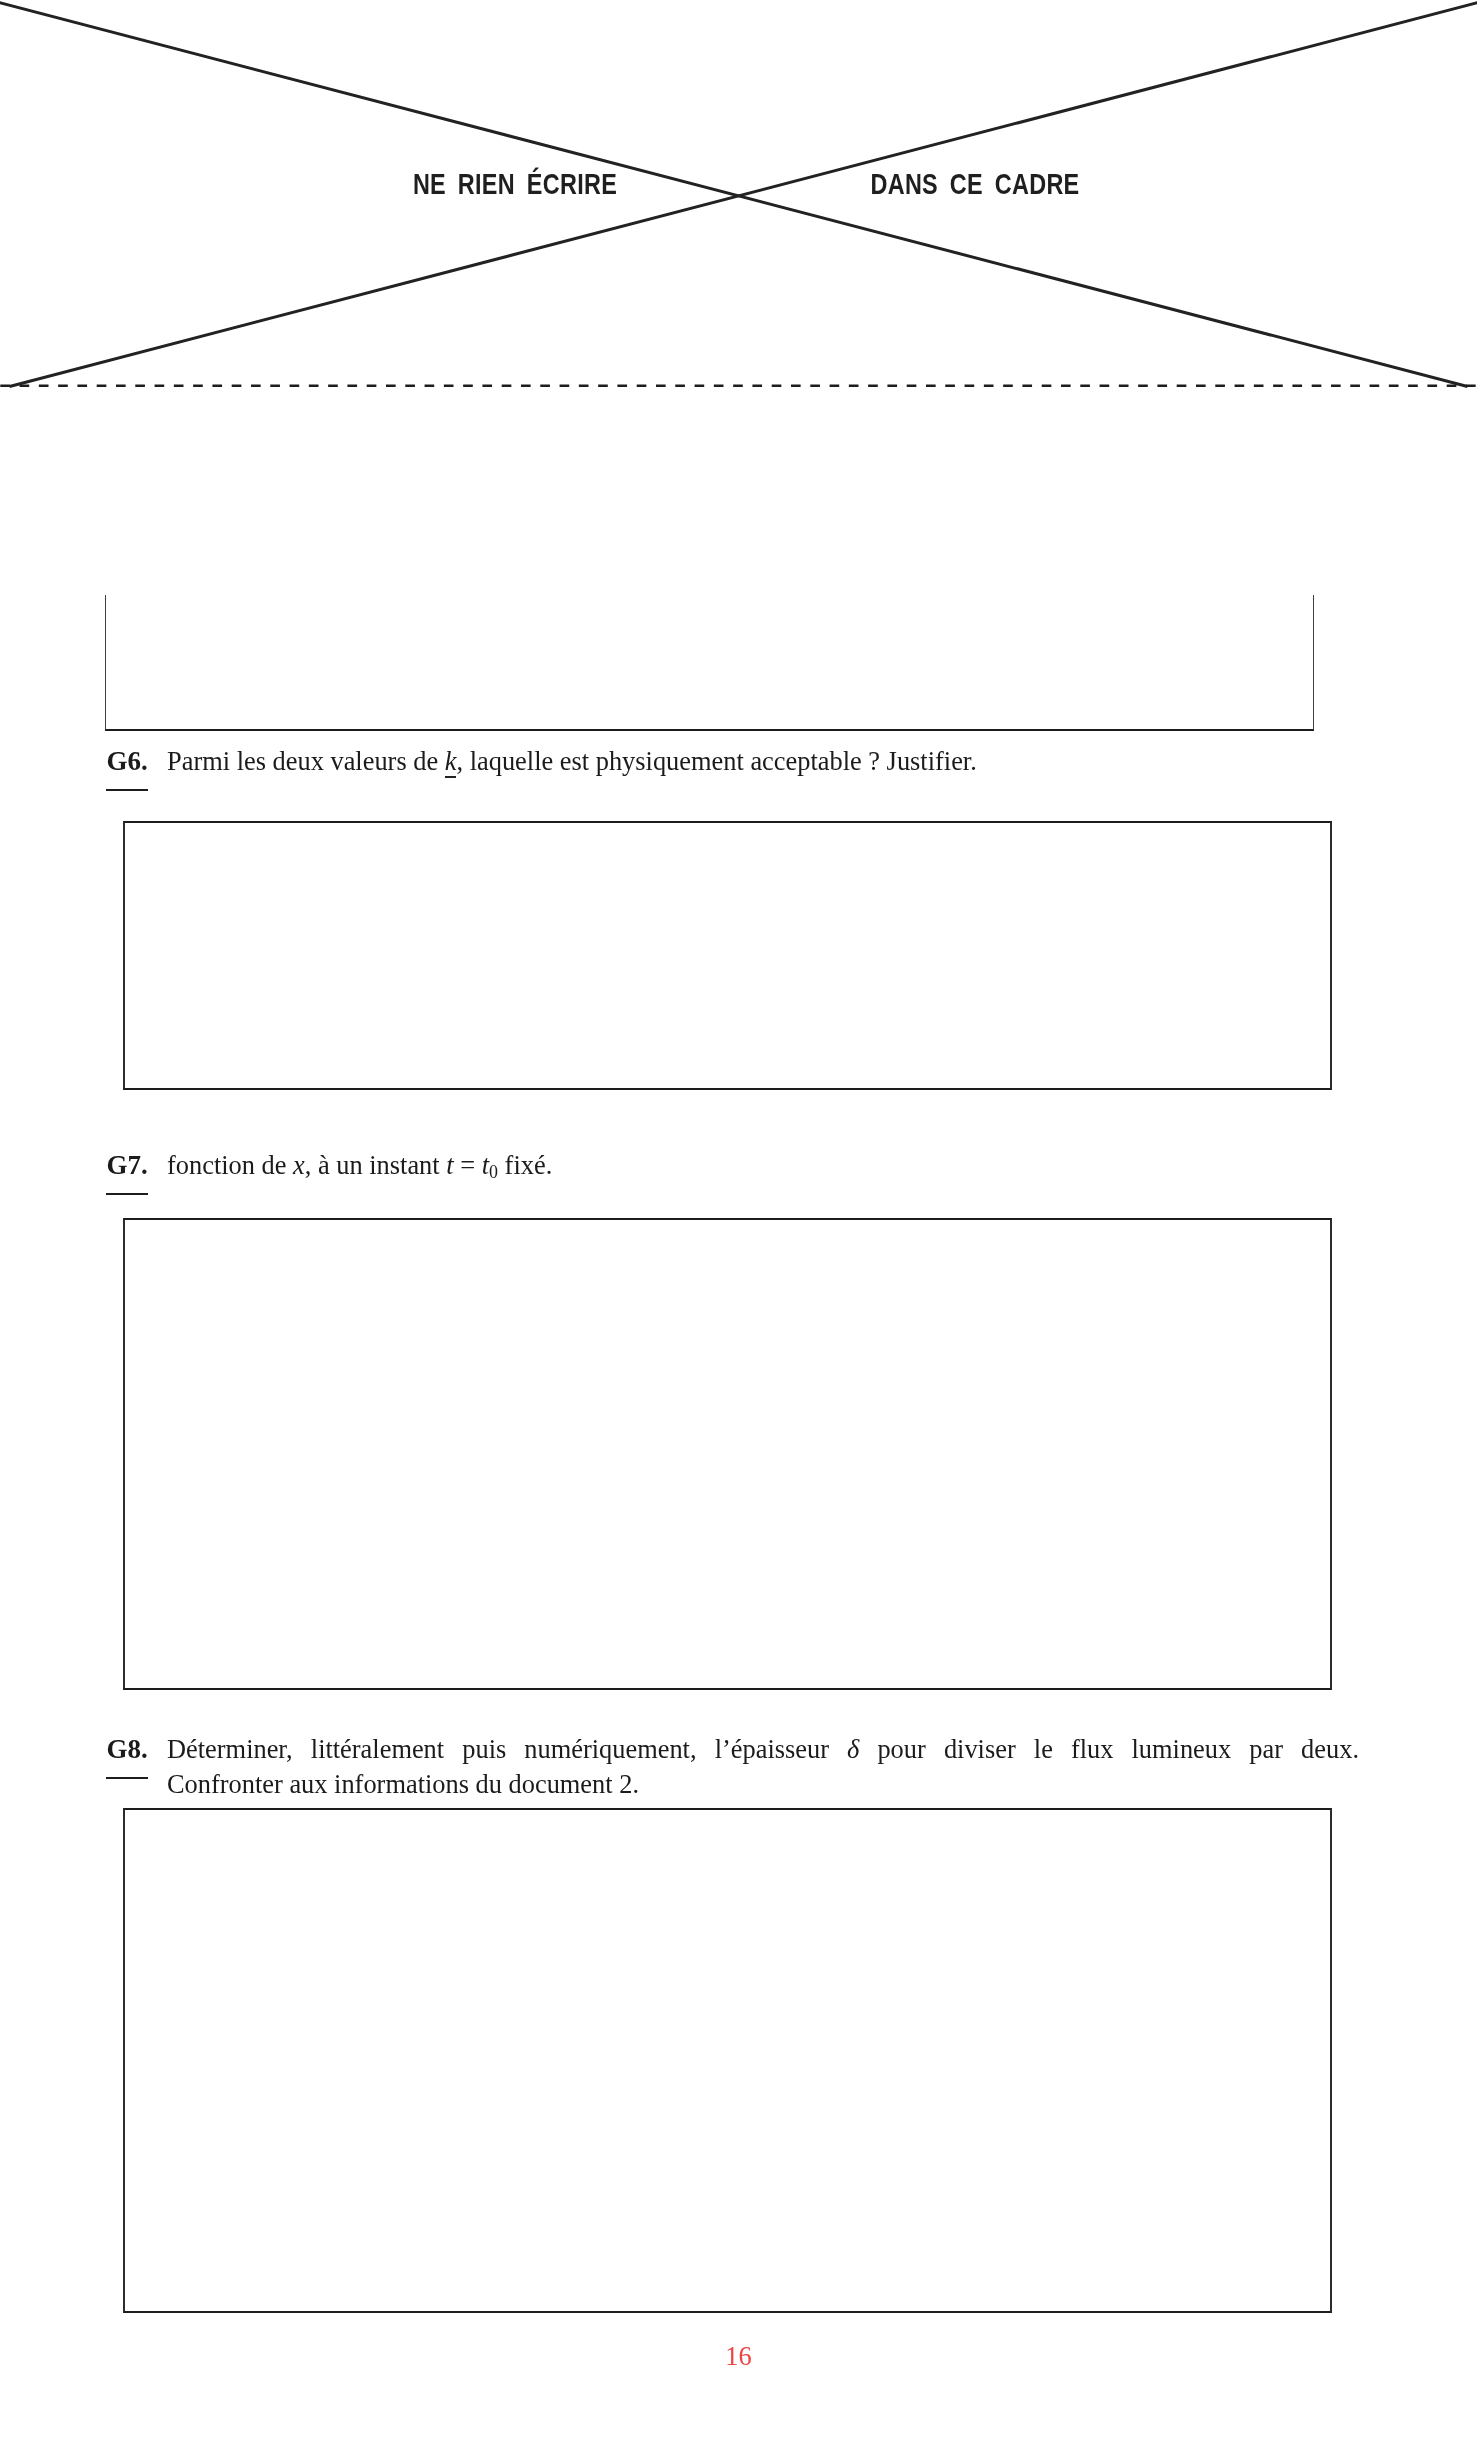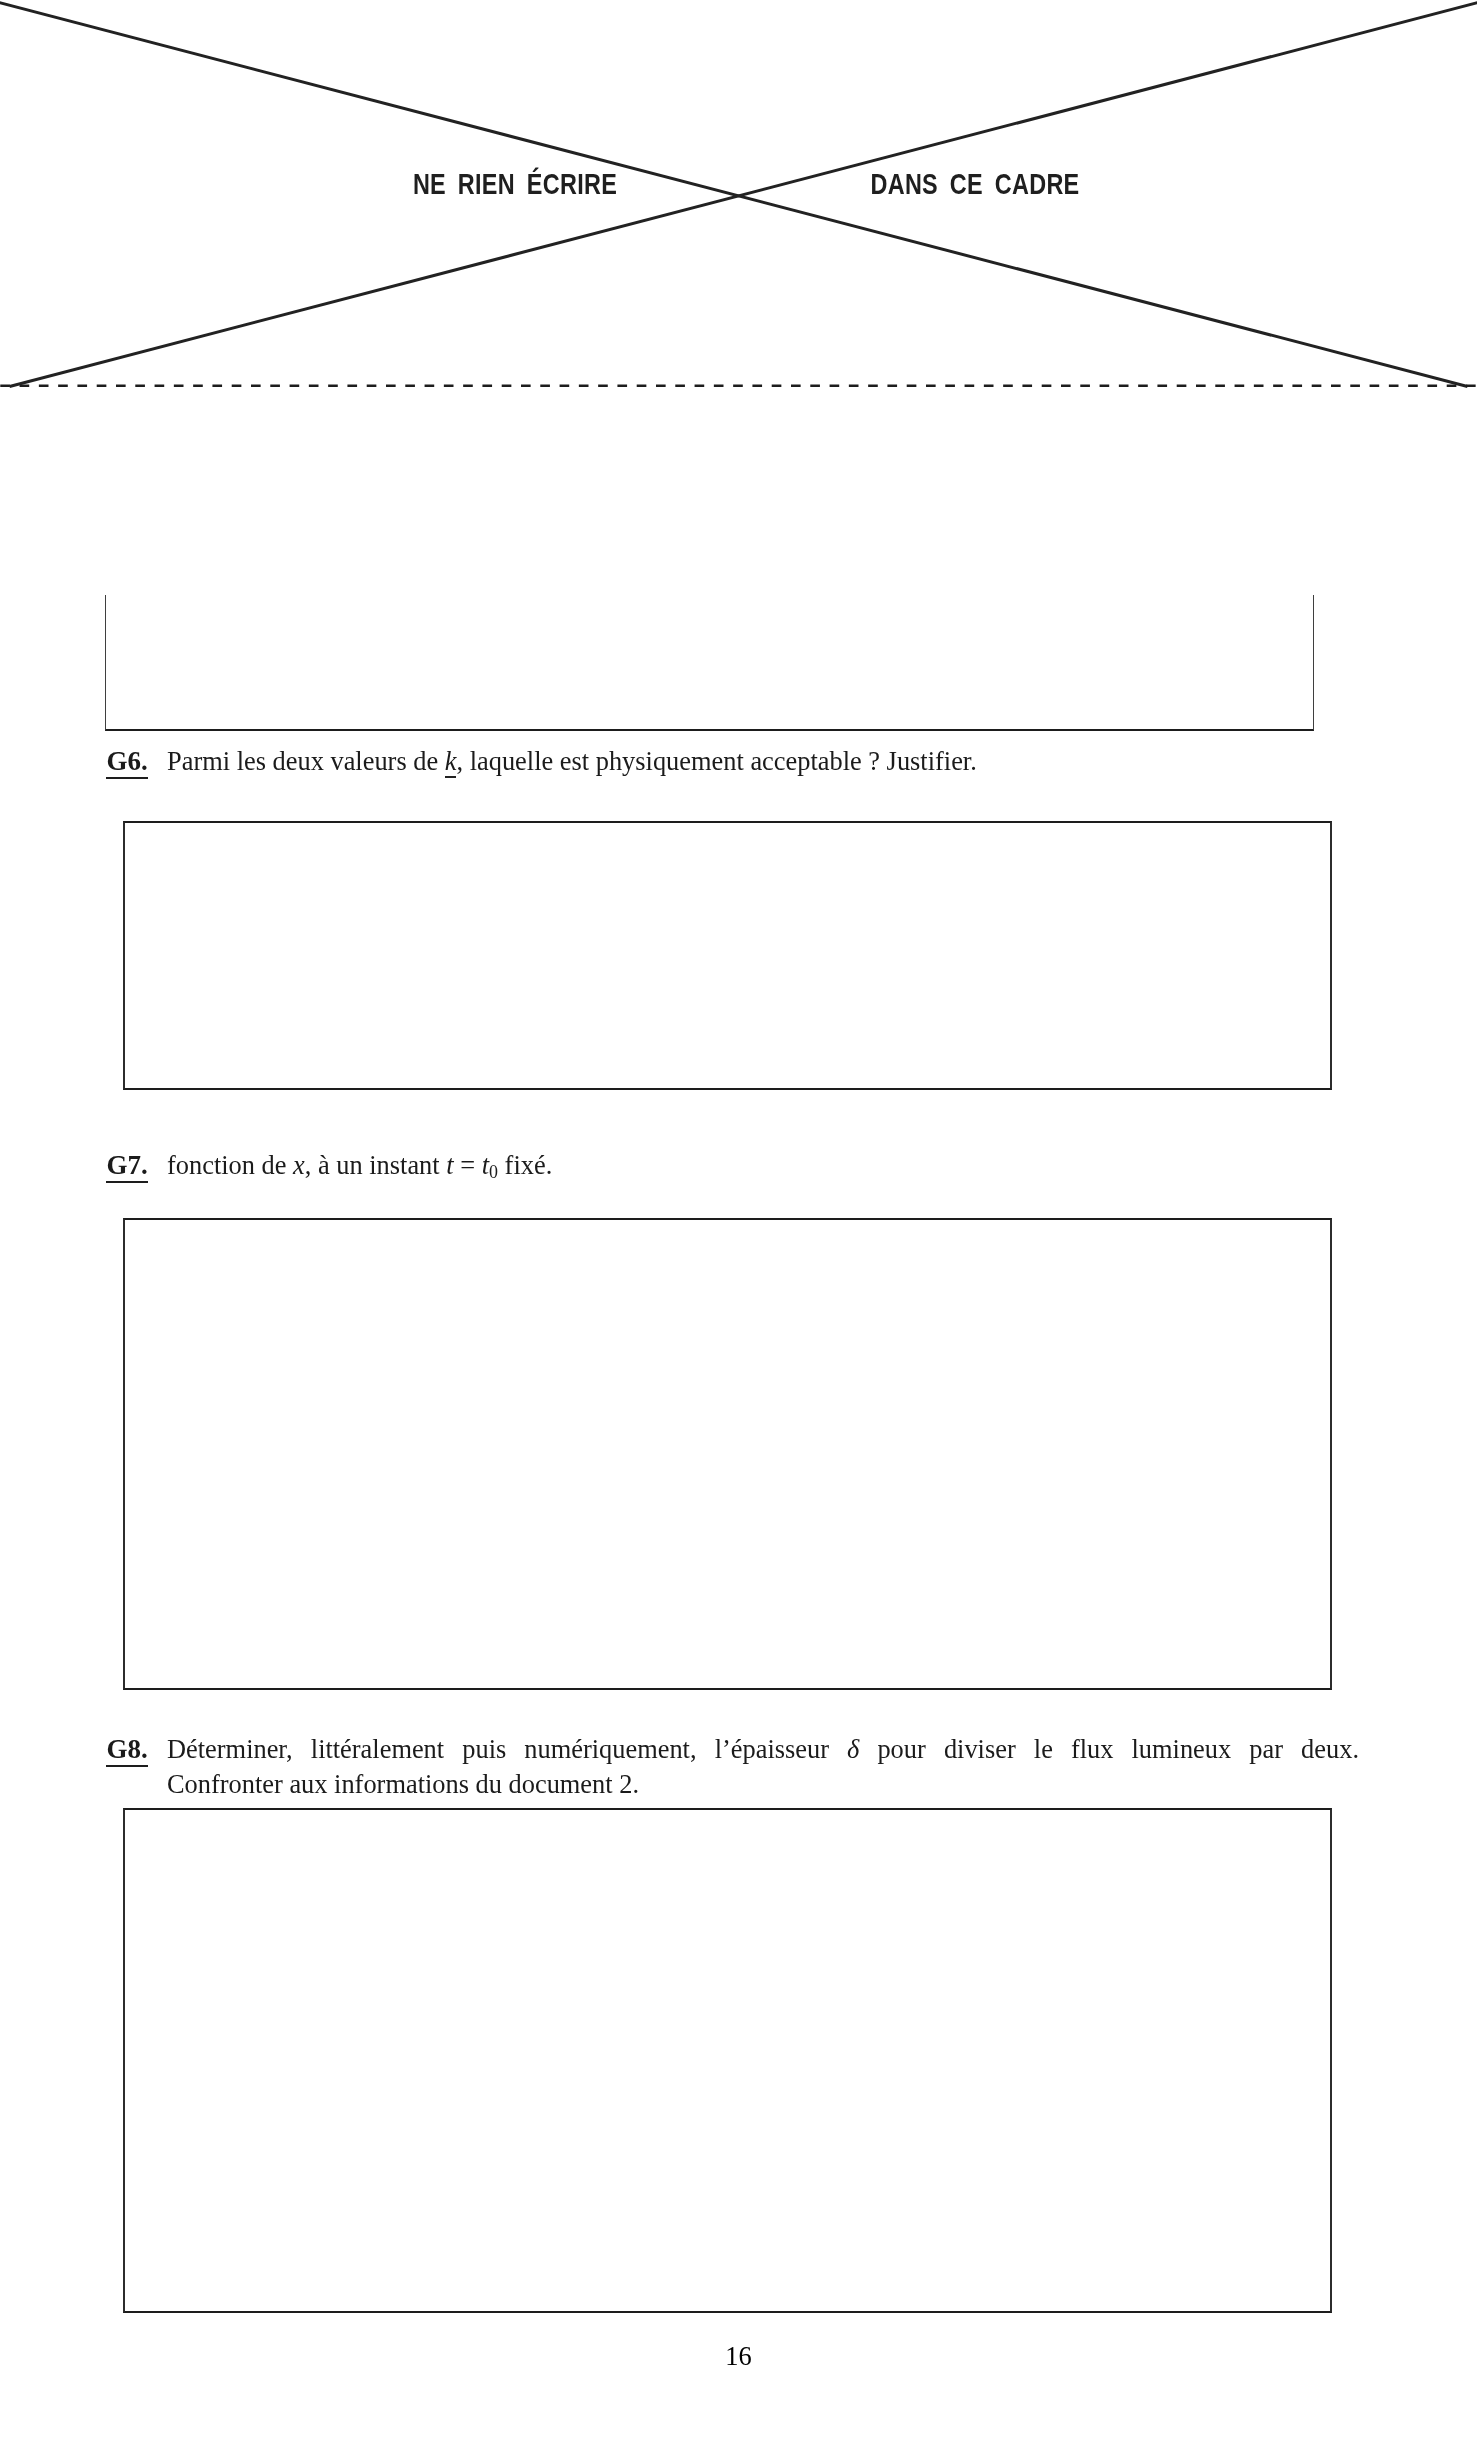--- a/index.html
+++ b/index.html
@@ -41,41 +41,41 @@
 
   
   .qrow{left:105px;width:1254px;font-size:26.4px;line-height:35px;}
   #row-g6{top:744px;}
   #row-g7{top:1148px;}
   #row-g8{top:1732px;}
 
   .qlabel{
     position:absolute;left:1.4px;top:3.6px;display:inline-block;
     font-weight:bold;font-size:27px;line-height:27px;
-    padding-bottom:2px;border-bottom:2.5px solid #1d1d1d;
+    padding-bottom:14px;border-bottom:2.5px solid #1d1d1d;
     white-space:nowrap;
   }
   .qtext{margin-left:62px;text-align:left;}
   .qline{display:block;}
   .qline.just{text-align:justify;text-align-last:justify;}
 
   
   .mi{font-style:italic;}
   .uk{font-style:italic;border-bottom:2.1px solid #222222;}
   .vec{position:relative;display:inline-block;font-style:italic;padding-top:0;}
   .vec .arr{
     position:absolute;left:2.9px;top:-14.3px;font-size:0.62em;font-style:normal;
     letter-spacing:-0.7px;
   }
   .msub{font-size:0.68em;vertical-align:-0.22em;}
 
   
   #page-number{
     left:0;right:0;top:2343px;height:26.4px;line-height:26.4px;
-    font-size:26.4px;text-align:center;color:#000000;
+    font-size:26.4px;text-align:center;color:#ef4444;
   }
 </style>
 </head>
 <body>
 
 <svg id="header-frame" class="abs" width="1477" height="400" viewBox="0 0 2067 560" xmlns="http://www.w3.org/2000/svg">
   <line x1="-4" y1="3" x2="2054" y2="541" stroke="#222222" stroke-width="4.2"></line>
   <line x1="2071" y1="3" x2="13" y2="541" stroke="#222222" stroke-width="4.2"></line>
   <line x1="0" y1="540" x2="2067" y2="540" stroke="#1d1d1d" stroke-width="3.5" stroke-dasharray="13.5 13.5"></line>
 </svg>

